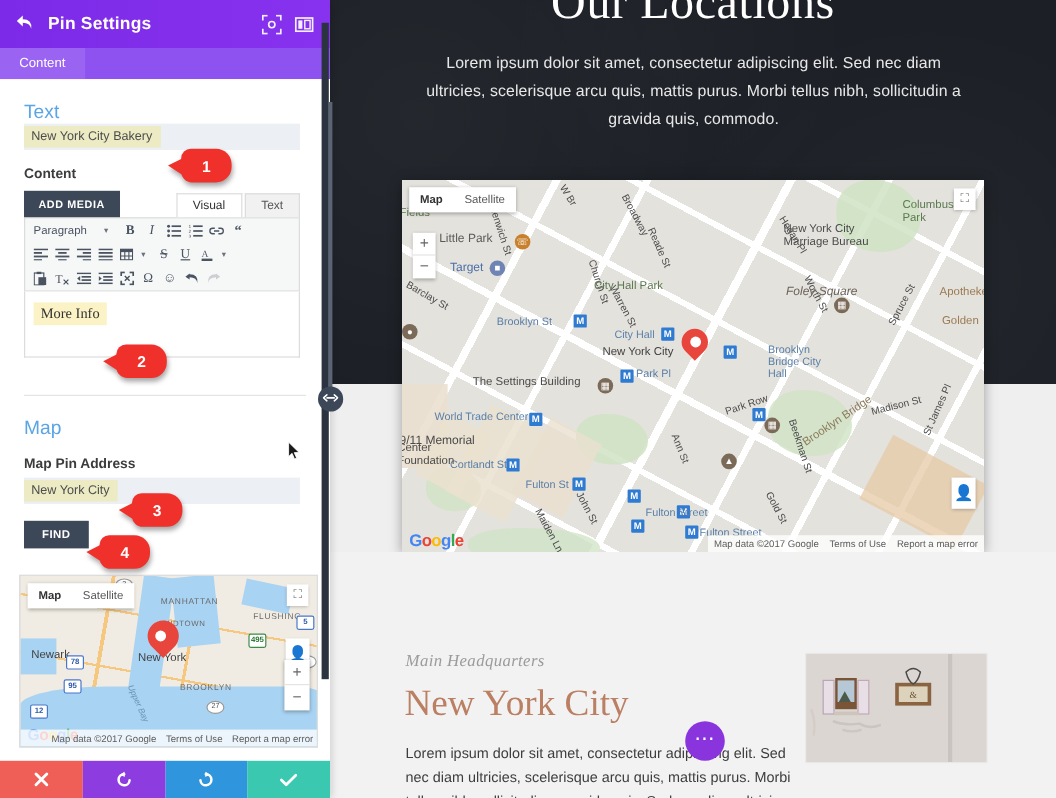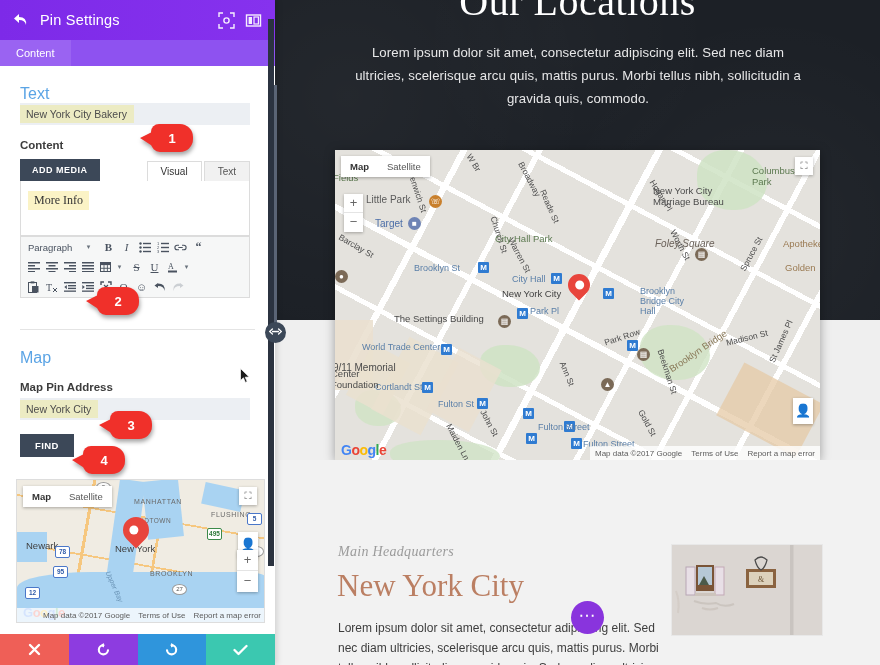--- a/index.html
+++ b/index.html
@@ -169,21 +169,21 @@
   #sidebar{
     position:absolute; left:0; top:0; width:275px; height:665px;
     background:#fff; z-index:40; box-shadow:2px 0 6px rgba(0,0,0,.14);
   }
   #sb-header{
     height:40px; background:#7b2ff7;
     background:linear-gradient(90deg,#7d2ae8 0%,#8632ee 100%);
     display:flex; align-items:center; color:#fff;
   }
   #sb-back{ width:40px; text-align:center; font-size:15px; }
-  #sb-title{ font-size:14.5px; font-weight:normal; letter-spacing:.2px; }
+  #sb-title{ font-size:14.5px; font-weight:bold; letter-spacing:.2px; }
   #sb-actions{ margin-left:auto; display:flex; gap:10px; padding-right:13px; }
   .sb-icon{ width:17px;height:17px; opacity:.92; }
   #sb-tabs{ height:26px; background:#8e52f0; display:flex; }
   #sb-tab{
     background:#9a63f2; color:#fff; font-size:11px;
     padding:0 16px; display:flex; align-items:center;
   }
   #sb-body{
     position:absolute; top:66px; left:0; width:275px; height:(665-66-33)px;
     height:566px; overflow:hidden; background:#fff;
@@ -499,24 +499,20 @@
 
     <div id="wpeditor">
       <div id="addmedia-row">
         <div id="addmedia">ADD MEDIA</div>
         <div id="vt-tabs">
           <div class="vt active">Visual</div>
           <div class="vt">Text</div>
         </div>
       </div>
 
-      <div id="editor-area">
-        <span id="editor-text">More Info</span>
-      </div>
-
       <div id="tbwrap">
         <div class="tbrow">
           <div id="paragraph-sel">Paragraph</div>
           <div class="tbi sm">▾</div>
           <div class="tbi" style="margin-left:6px;font-weight:bold;font-family:'Liberation Serif',serif">B</div>
           <div class="tbi" style="font-style:italic;font-family:'Liberation Serif',serif">I</div>
           <div class="tbi">
             <svg width="12" height="11" viewBox="0 0 12 11">
               <circle cx="1.5" cy="1.5" r="1.2" fill="#4a5360"></circle>
                 <rect x="4" y=".8" width="8" height="1.4" fill="#4a5360"></rect>
@@ -638,20 +634,24 @@
             <svg width="12" height="10" viewBox="0 0 12 10">
               <path d="M4 1 L0.5 3.6 L4 6 L4 4 Q10 4 10.5 9 Q11.5 1.6 4 1.6 Z" fill="#4a5360"></path>
             </svg>
           </div>
           <div class="tbi" style="opacity:.4">
             <svg width="12" height="10" viewBox="0 0 12 10">
               <path d="M8 1 L11.5 3.6 L8 6 L8 4 Q2 4 1.5 9 Q0.5 1.6 8 1.6 Z" fill="#8d949e"></path>
             </svg>
           </div>
         </div>
+      </div>
+
+      <div id="editor-area">
+        <span id="editor-text">More Info</span>
       </div>
     </div>
 
     <div class="divider" style="margin-top:31px"></div>
 
     <div class="sec-title">Map</div>
 
     <div class="fieldlabel">Map Pin Address</div>
     <div class="textfield">
       <span class="hl">New York City</span>

